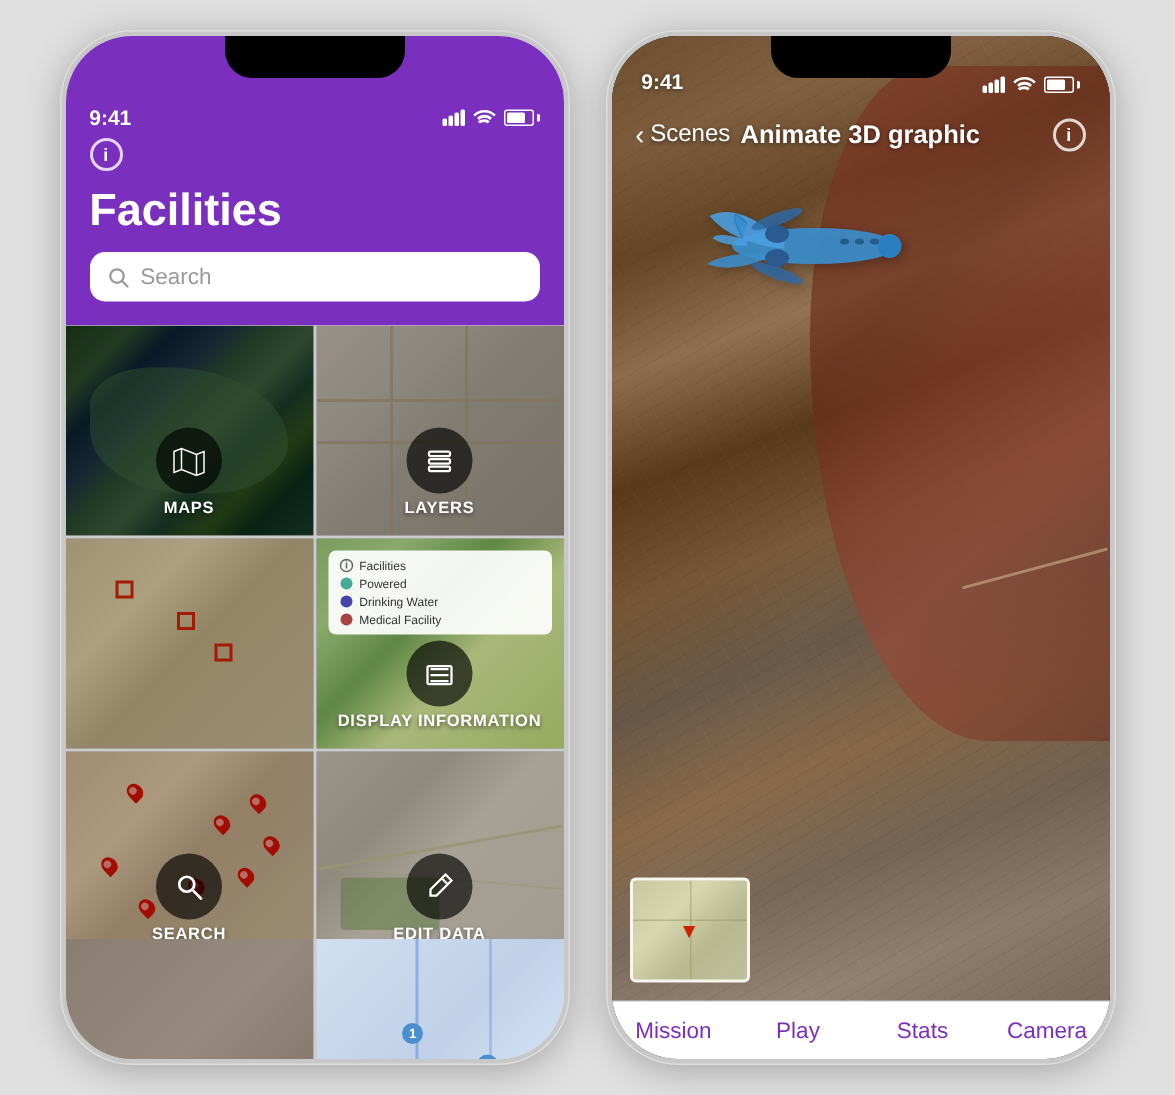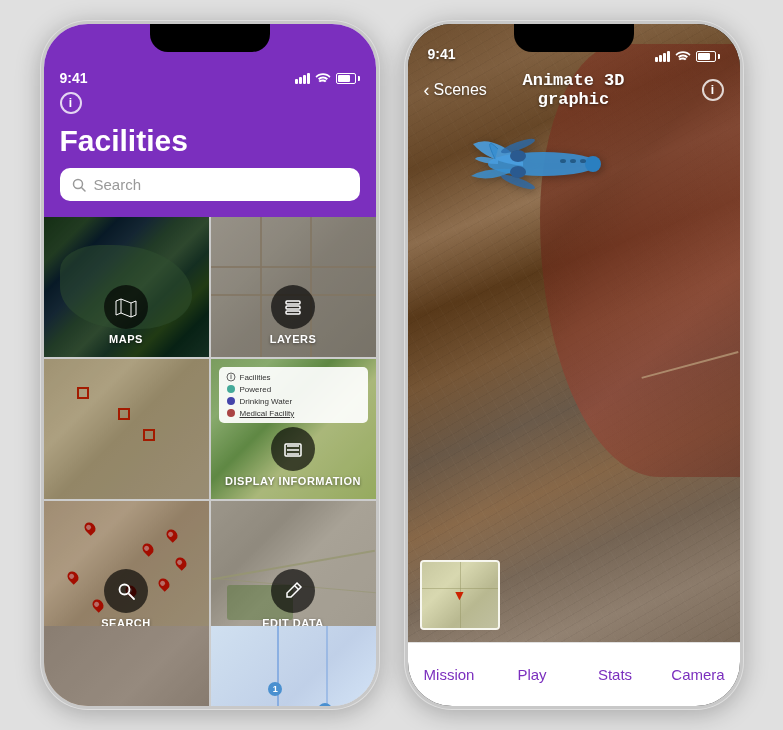--- a/index.html
+++ b/index.html
@@ -337,27 +337,26 @@
       font-size: 18px;
     }
     .nav-title {
       color: white;
       font-size: 17px;
       font-weight: 600;
       text-align: center;
       position: absolute;
       left: 50%;
       transform: translateX(-50%);
-      font-family: Liberation Mono, monospace;
     }
 
     
     .phone2-tabbar {
       background: white;
-      height: 64px;
+      height: 39px;
       display: flex;
       align-items: center;
       border-top: 1px solid #e0e0e0;
       flex-shrink: 0;
     }
     .tab-item {
       flex: 1;
       display: flex;
       align-items: center;
       justify-content: center;
@@ -559,21 +558,21 @@
               <div style="display:flex;align-items:center;gap:4px;margin-bottom:2px;">
                 <svg width="10" height="10" viewBox="0 0 10 10" fill="#44a">
                     <circle cx="5" cy="5" r="4"></circle>
                   </svg>
                 <span style="font-size:8px;color:#333;">Drinking Water</span>
               </div>
               <div style="display:flex;align-items:center;gap:4px;">
                 <svg width="10" height="10" viewBox="0 0 10 10" fill="#a44">
                     <circle cx="5" cy="5" r="4"></circle>
                   </svg>
-                <span style="font-size:8px;color:#333;text-decoration:underline;">Medical Facility</span>
+                <span style="font-size:8px;color:#333;">Medical Facility</span>
               </div>
             </div>
             <div class="grid-item-content">
               <div class="grid-icon-circle">
                 <svg width="22" height="22" viewBox="0 0 22 22" fill="none" stroke="white" stroke-width="1.5">
                   <line x1="5" y1="8" x2="17" y2="8"></line>
                   <line x1="5" y1="12" x2="17" y2="12"></line>
                   <line x1="5" y1="16" x2="17" y2="16"></line>
                   <rect x="3" y="6" width="16" height="12" rx="1"></rect>
                 </svg>

